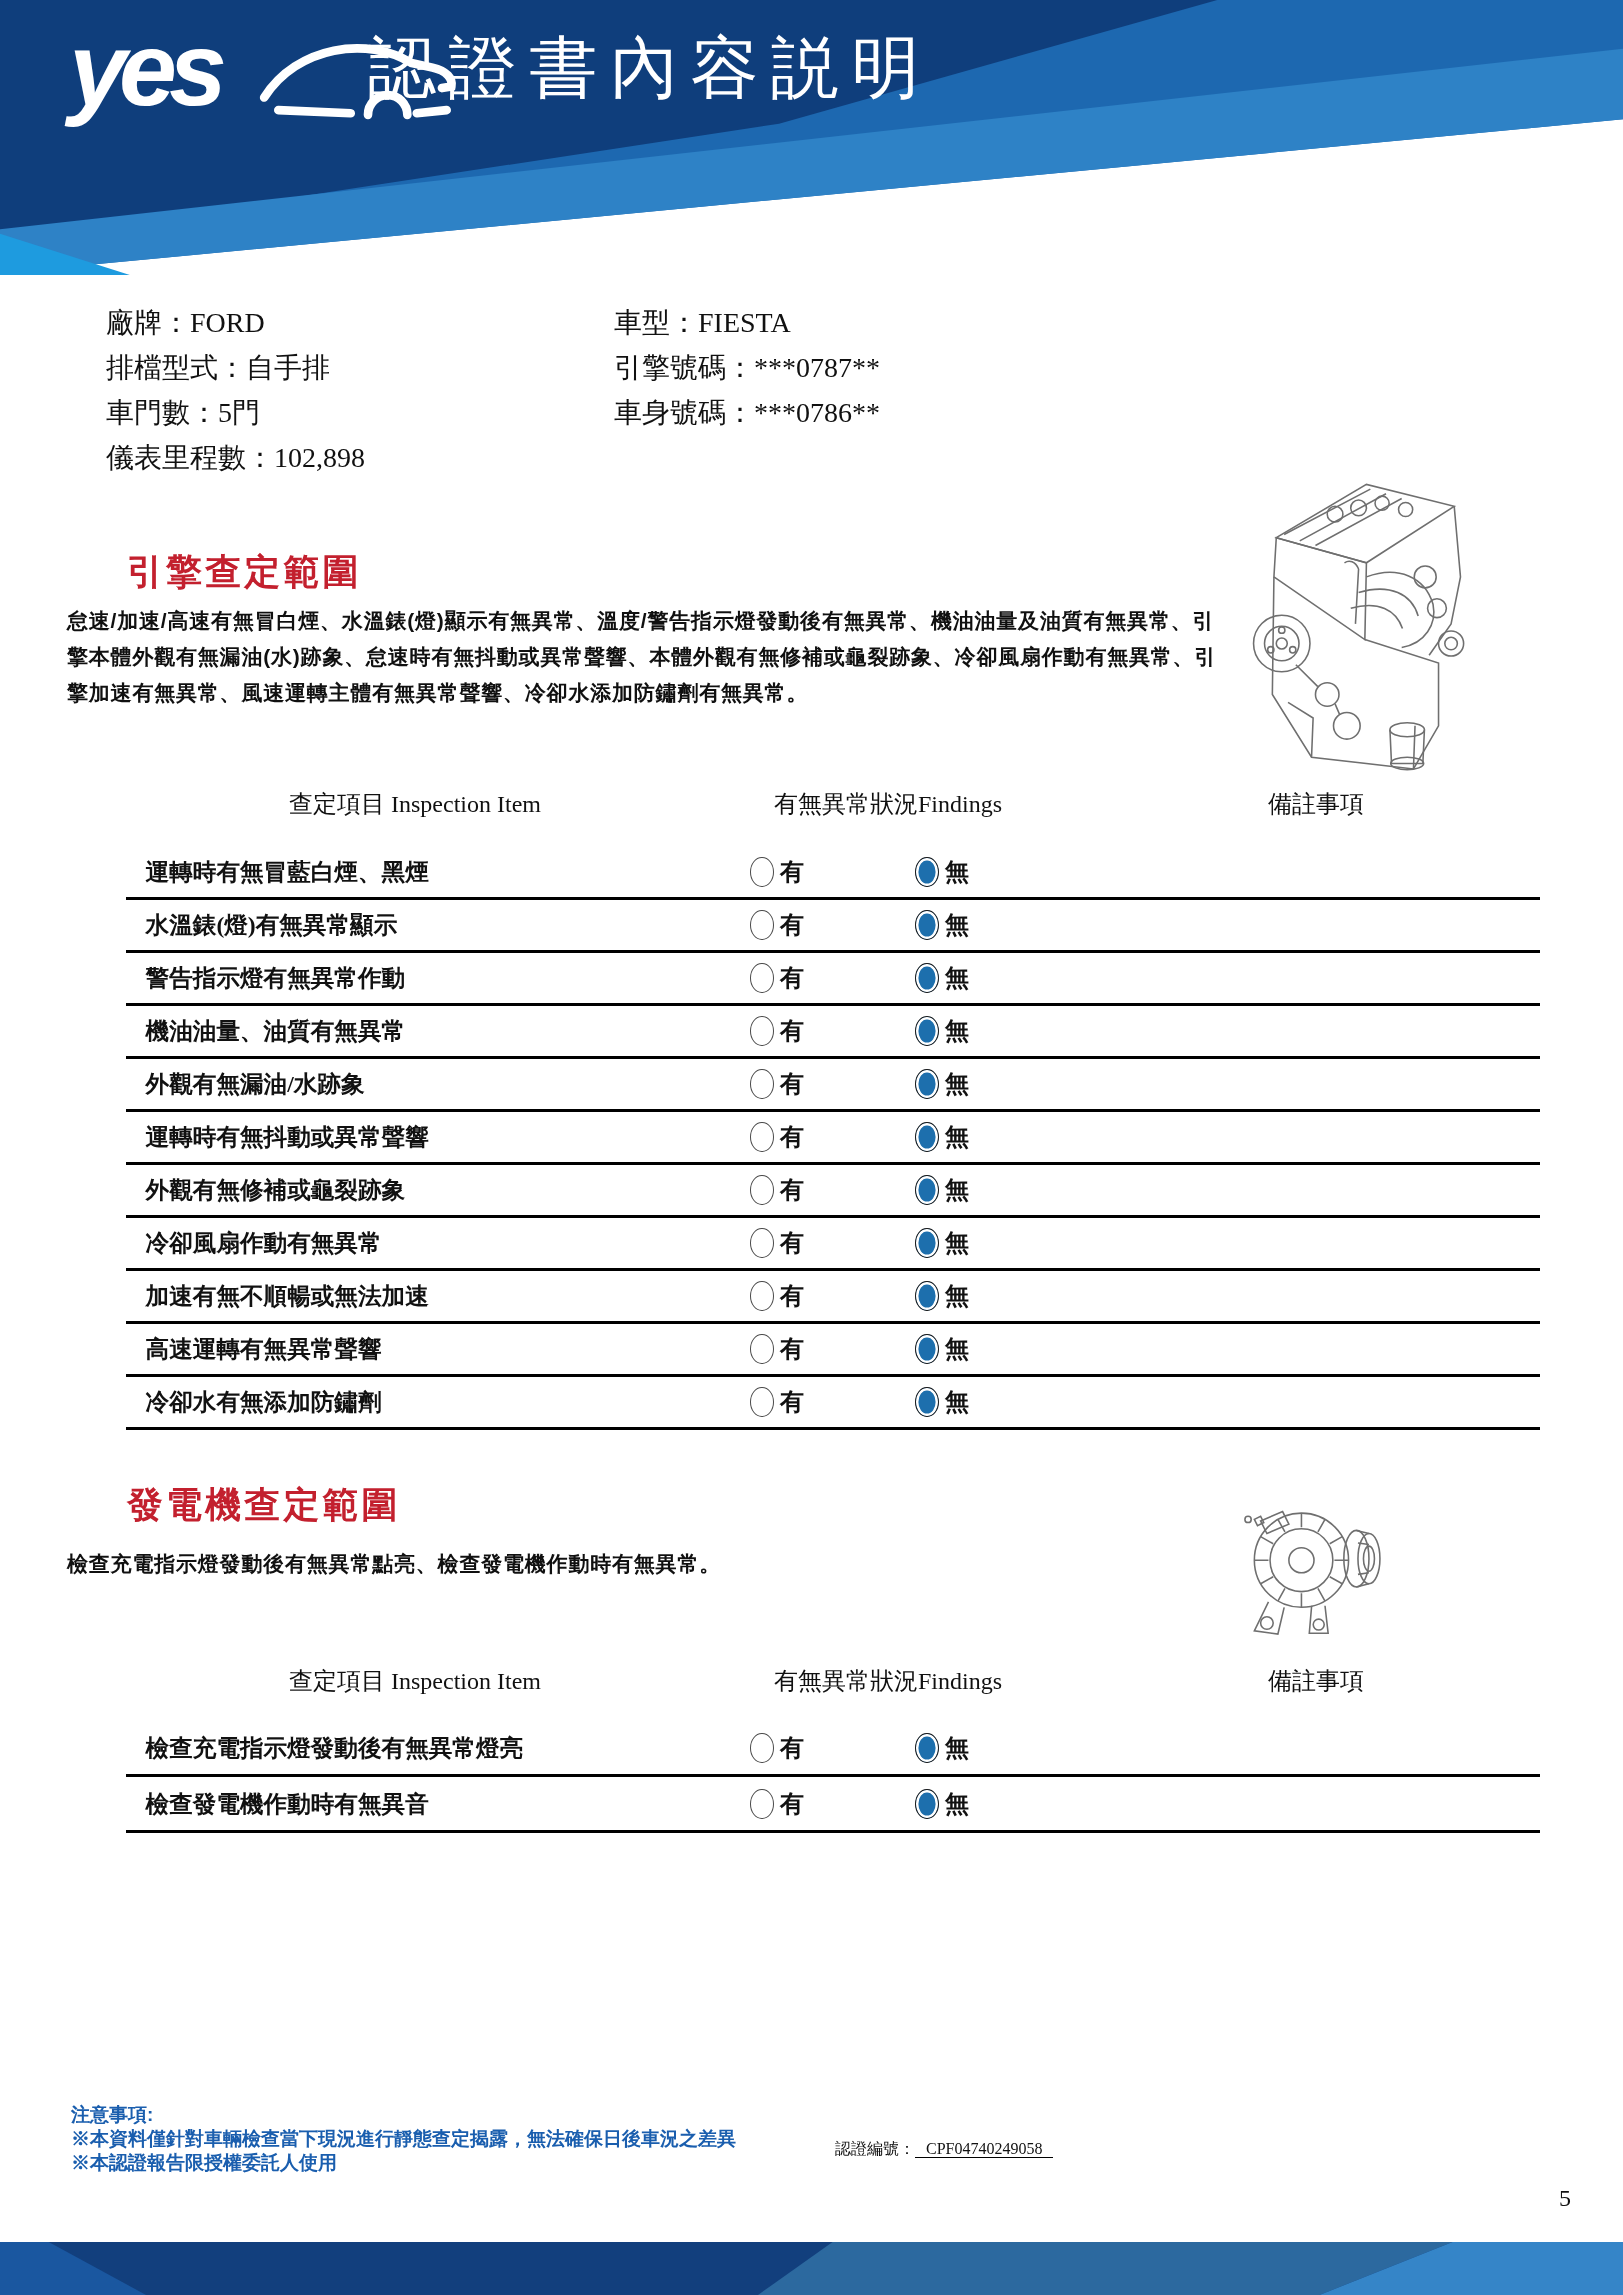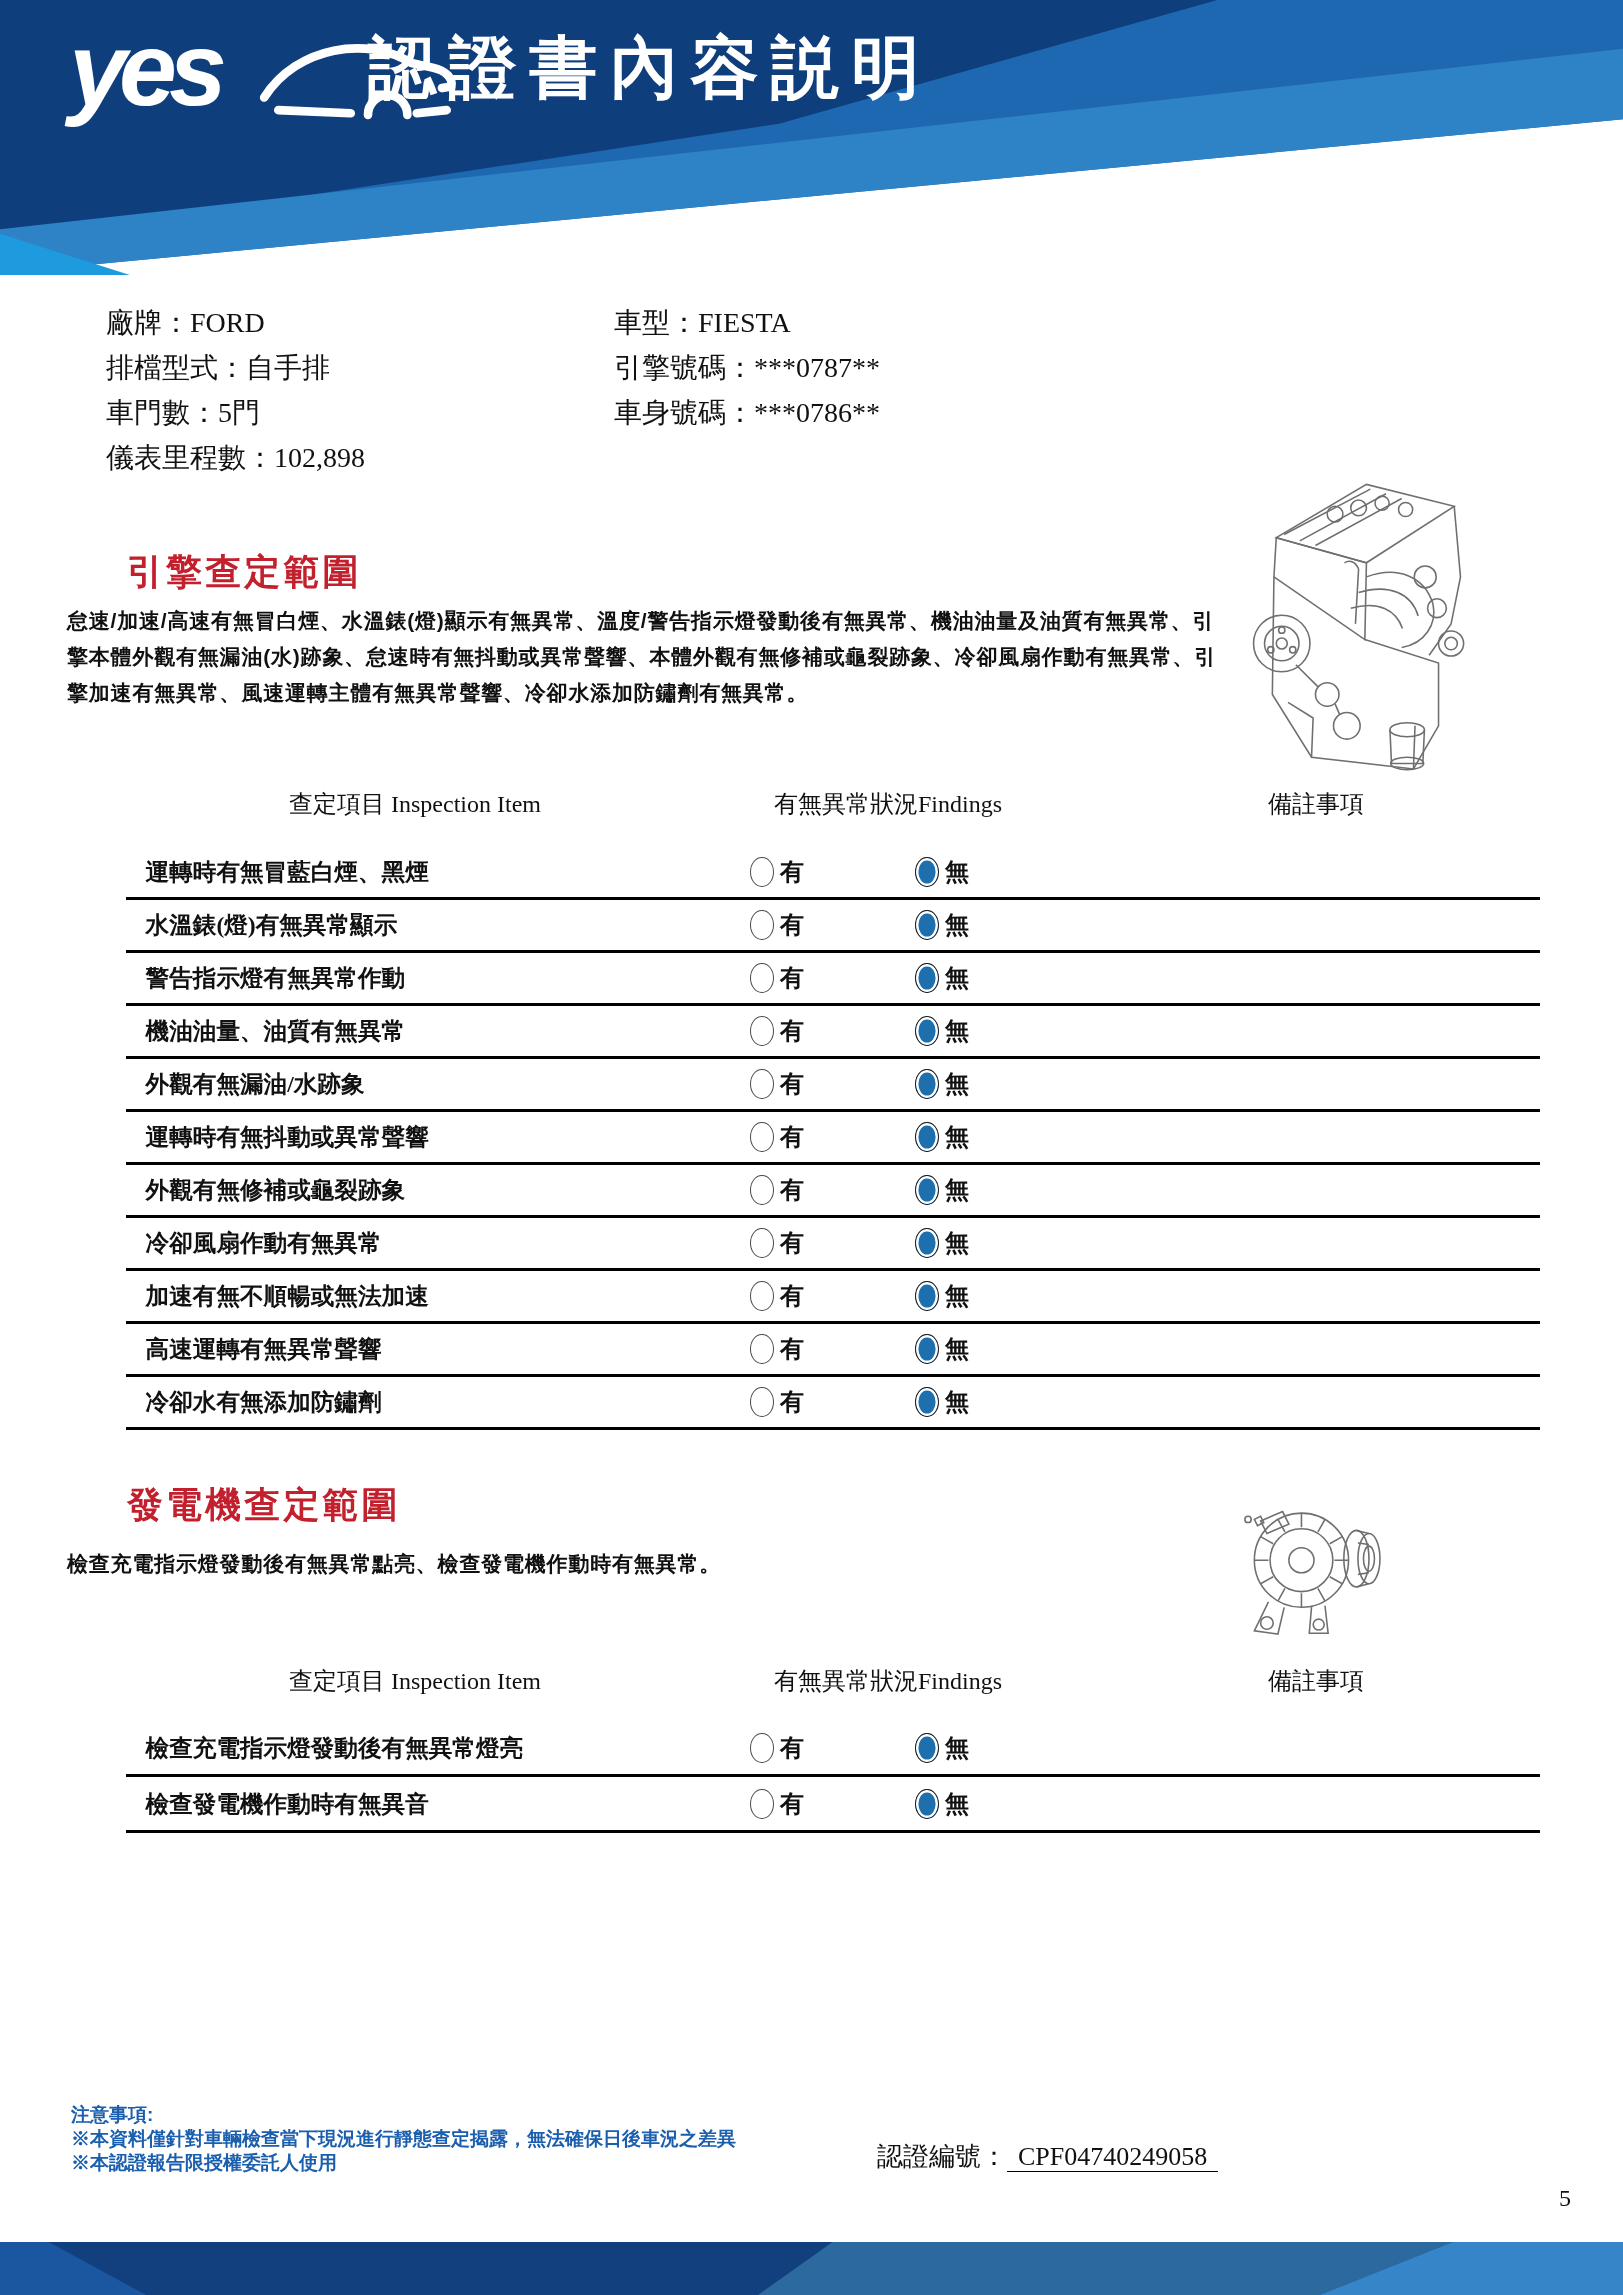--- a/index.html
+++ b/index.html
@@ -9,21 +9,21 @@
   
   .banner{position:absolute;left:0;top:0;width:1623px;height:275px;}
   .banner .layer{position:absolute;inset:0;}
   .bn-base{background:#1d68b0;clip-path:polygon(0 0,100% 0,100% 43.4%,0 99.4%);}
   .bn-dark{background:#0f3e7c;clip-path:polygon(0 0,75% 0,48% 45%,0 88%);}
   .bn-light{background:#2e82c6;clip-path:polygon(0 83.4%,100% 17.7%,100% 43.4%,0 99.4%);}
   .bn-bright{background:#1e9bdf;clip-path:polygon(0 85%,8% 100%,0 100%);}
   .logo-text{position:absolute;left:69px;top:17.3px;font-family:"Liberation Sans",sans-serif;
              font-size:104px;font-weight:bold;font-style:italic;color:#fff;letter-spacing:-7.9px;line-height:1;}
   .banner-title{position:absolute;left:368px;top:33px;font-family:"Liberation Sans",sans-serif;
-             font-size:68px;font-weight:bold;color:#fff;letter-spacing:12.6px;line-height:1;}
+             font-size:68px;font-weight:normal;color:#fff;letter-spacing:12.6px;line-height:1;}
   .car-svg{position:absolute;left:250px;top:22px;}
 
   
   .info-col{position:absolute;top:300px;font-size:28px;line-height:45px;white-space:pre;}
   .ic1{left:106px;} .ic2{left:614px;} .ic3{left:1235px;}
 
   
   .sec-heading{position:absolute;font-family:"Liberation Sans",sans-serif;font-weight:bold;
                font-size:36px;letter-spacing:3.1px;color:#c3202e;line-height:1;}
   .bold-par{position:absolute;font-family:"Liberation Sans",sans-serif;font-weight:bold;
@@ -45,21 +45,21 @@
   .rlabel{position:absolute;top:50%;transform:translateY(-50%);font-size:24px;}
   .rl-yes{left:654px;} .rl-no{left:819px;}
 
   
   .illus{position:absolute;}
   .illus svg{stroke:#6f6f6f;fill:none;stroke-width:2;}
 
   
   .notes{position:absolute;left:71px;top:2103px;font-family:"Liberation Sans",sans-serif;
          font-weight:bold;font-size:19px;line-height:24px;color:#1a5eae;}
-  .cert{position:absolute;left:877px;top:2139px;font-size:26px;white-space:nowrap;}
+  .cert{position:absolute;left:835px;top:2139px;font-size:16px;white-space:nowrap;}
   .cert .num{border-bottom:1.6px solid #000;padding:0 11px;}
   .pageno{position:absolute;left:1559px;top:2185px;font-size:24px;}
   .footband{position:absolute;left:0;top:2242px;width:1623px;height:53px;}
   .footband .layer{position:absolute;inset:0;}
   .fb-base{background:#123f7d;}
   .fb-left{background:#1a57a0;clip-path:polygon(0 0,3% 0,9% 100%,0 100%);}
   .fb-mid{background:#2c699f;clip-path:polygon(51.3% 0,89.5% 0,81.3% 100%,46.7% 100%);}
   .fb-right{background:#3585c8;clip-path:polygon(89.5% 0,100% 0,100% 100%,81.3% 100%);}
 </style>
 </head>

